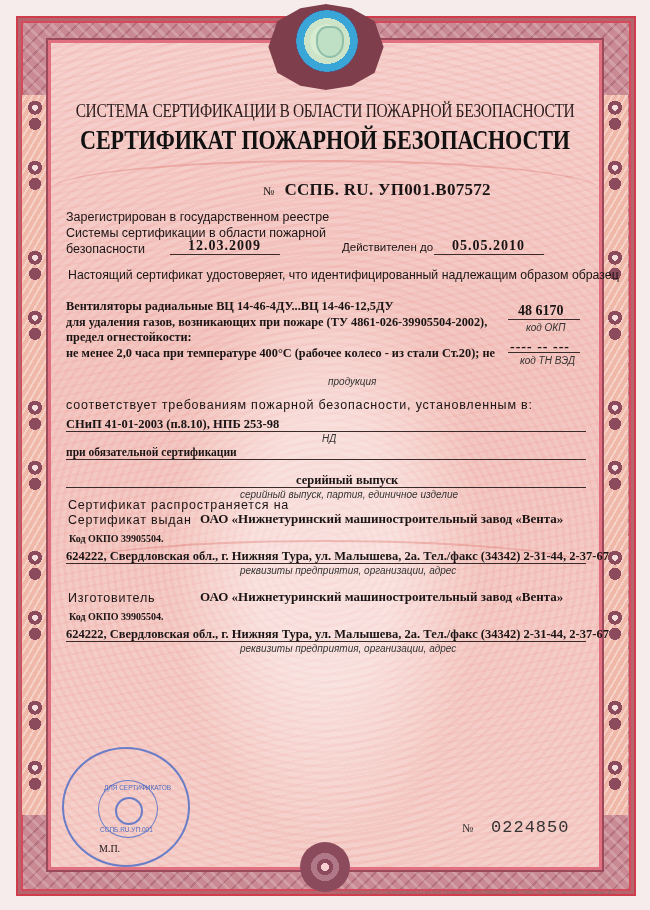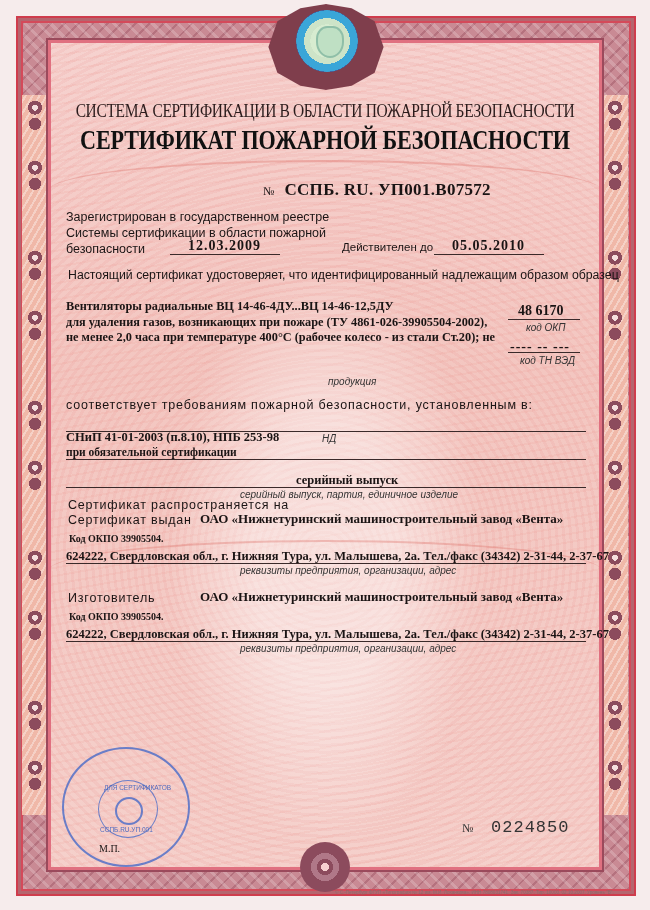--- a/index.html
+++ b/index.html
@@ -172,32 +172,33 @@
 <div class="abs bold-serif date-val" style="left:188px; top:238px;">12.03.2009</div>
 <div class="abs sans-body" style="left:342px; top:241px; font-size:11.5px;">Действителен до</div>
 <div class="field-line" style="left:434px; top:254px; width:110px;"></div>
 <div class="abs bold-serif date-val" style="left:452px; top:238px;">05.05.2010</div>
 
 <div class="abs sans-body" style="left:68px; top:268px; font-size:12.3px;">Настоящий сертификат удостоверяет, что идентифицированный надлежащим образом образец</div>
 
 <div class="abs product">
   <div>Вентиляторы радиальные ВЦ 14-46-4ДУ...ВЦ 14-46-12,5ДУ</div>
   <div>для удаления газов, возникающих при пожаре (ТУ 4861-026-39905504-2002),</div>
+  <div>предел огнестойкости:</div>
   <div>не менее 2,0 часа при температуре 400°С (рабочее колесо - из стали Ст.20); не</div>
 </div>
 <div class="abs caption" style="left:312px; top:376px;margin-left:16px;">продукция</div>
 <div class="abs code-val" style="left:518px; top:303px;">48 6170</div>
 <div class="field-line" style="left:508px; top:319px; width:72px;"></div>
 <div class="abs caption" style="left:526px; top:322px;">код ОКП</div>
 <div class="abs code-val" style="left:510px; top:339px; letter-spacing:1px;">---- -- ---</div>
 <div class="field-line" style="left:508px; top:352px; width:72px;"></div>
 <div class="abs caption" style="left:520px; top:355px;">код ТН ВЭД</div>
 
 <div class="abs sans-body wide" style="left:66px; top:398px;">соответствует требованиям пожарной безопасности, установленным в:</div>
-<div class="abs bold-serif" style="left:66px; top:430px; font-size:12.5px;">СНиП 41-01-2003 (п.8.10), НПБ 253-98</div>
+<div class="abs bold-serif" style="left:66px; top:417px; font-size:12.5px;">СНиП 41-01-2003 (п.8.10), НПБ 253-98</div>
 <div class="field-line" style="left:66px; top:431px; width:520px;"></div>
 <div class="abs caption" style="left:322px; top:433px;">НД</div>
 <div class="abs bold-serif" style="left:66px; top:446px; font-size:11.5px;">при обязательной сертификации</div>
 <div class="field-line" style="left:66px; top:459px; width:520px;"></div>
 
 <div class="abs sans-body wide" style="left:68px; top:498px;">Сертификат распространяется на</div>
 <div class="abs bold-serif" style="left:296px; top:473px; font-size:12.5px;">серийный выпуск</div>
 <div class="field-line" style="left:66px; top:487px; width:520px;"></div>
 <div class="abs caption" style="left:240px; top:489px;">серийный выпуск, партия, единичное изделие</div>
 

